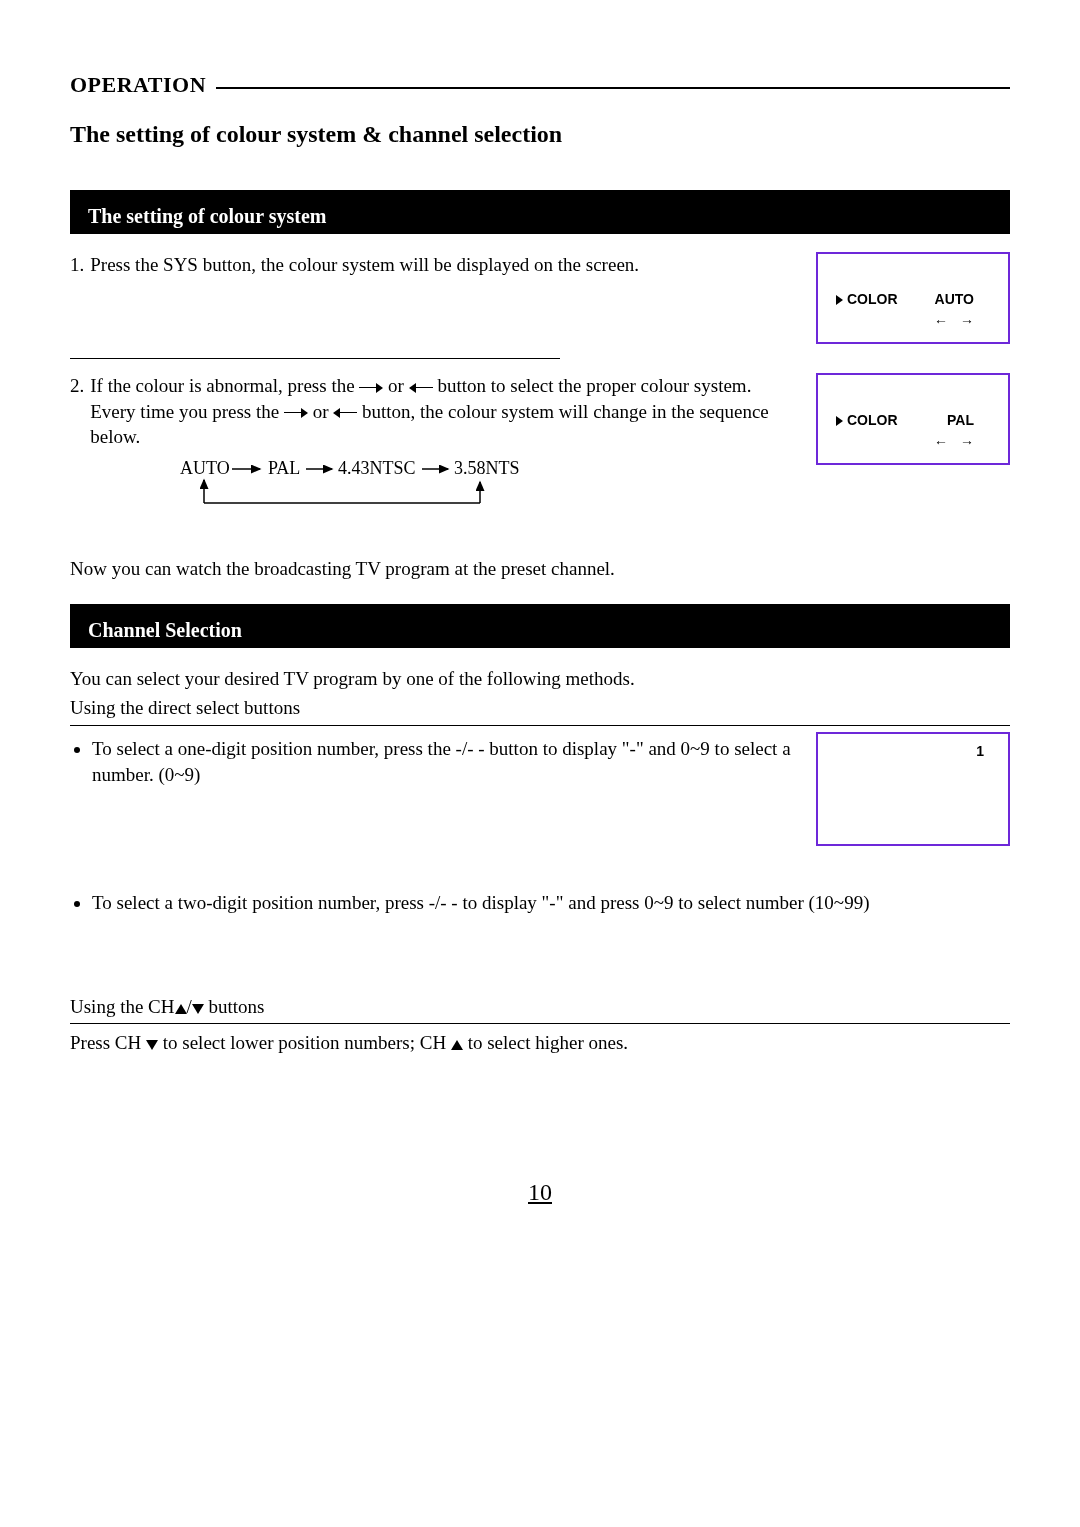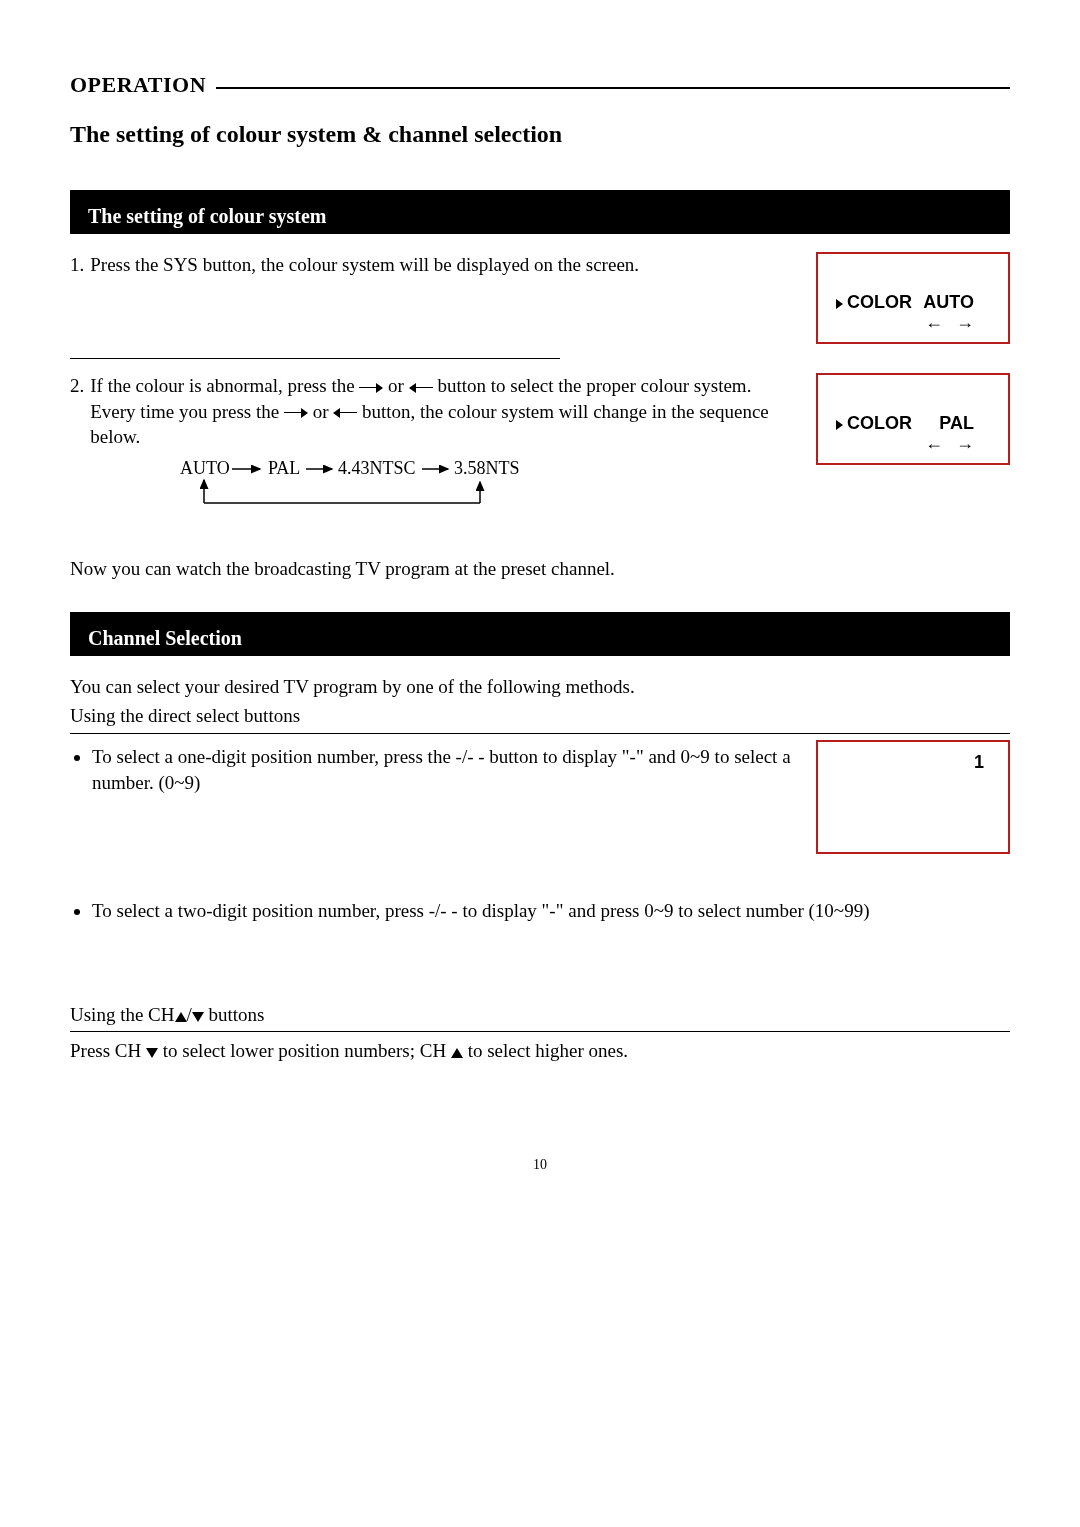--- a/index.html
+++ b/index.html
@@ -43,27 +43,27 @@
   .body-row {
     display: flex;
     align-items: flex-start;
     gap: 20px;
     margin-bottom: 14px;
   }
   .body-row .text {
     flex: 1;
   }
   .screen-box {
-    border: 2px solid #b91c1c;
+    border: 2px solid #6d28d9;
     width: 190px;
     height: 88px;
     flex: 0 0 auto;
     position: relative;
     font-family: Arial, Helvetica, sans-serif;
-    font-size: 18px;
+    font-size: 14px;
     font-weight: bold;
     text-align: right;
   }
   .screen-box.tall { height: 110px; }
   .screen-box .line1 {
     position: absolute;
     top: 36px;
     left: 18px;
   }
   .screen-box .line1 .tri {
@@ -141,22 +141,23 @@
     border-right: 6px solid transparent;
     border-bottom: 10px solid #000;
   }
   .tri-down {
     border-left: 6px solid transparent;
     border-right: 6px solid transparent;
     border-top: 10px solid #000;
   }
   .page-num {
     text-align: center;
-    font-size: 14px;
-    margin-top: 92px;
+    font-size: 24px;
+    margin-top: 120px;
+    text-decoration: underline;
   }
 </style>
 </head>
 <body>
 
 <div class="top-header">
   <span class="label">OPERATION</span>
   <span class="rule"></span>
 </div>
 
@@ -219,21 +220,21 @@
   </div>
   <div class="screen-box">
     <div class="line1"><span class="tri"></span><span>COLOR</span></div>
     <div class="val">PAL</div>
     <div class="arrows">← →</div>
   </div>
 </div>
 
 <p style="margin-top:34px;">Now you can watch the broadcasting TV program at the preset channel.</p>
 
-<div class="black-bar" style="margin-top:30px;">Channel Selection</div>
+<div class="black-bar" style="margin-top:22px;">Channel Selection</div>
 
 <p style="margin:10px 0 4px 0;">You can select your desired TV program by one of the following methods.</p>
 
 <div class="sub-heading">Using the direct select buttons</div>
 <div class="sub-hr"></div>
 
 <div class="body-row">
   <div class="text">
     <ul class="bullets">
       <li>To select a one-digit position number, press the -/- - button to display "-" and 0~9 to select a number. (0~9)</li>

